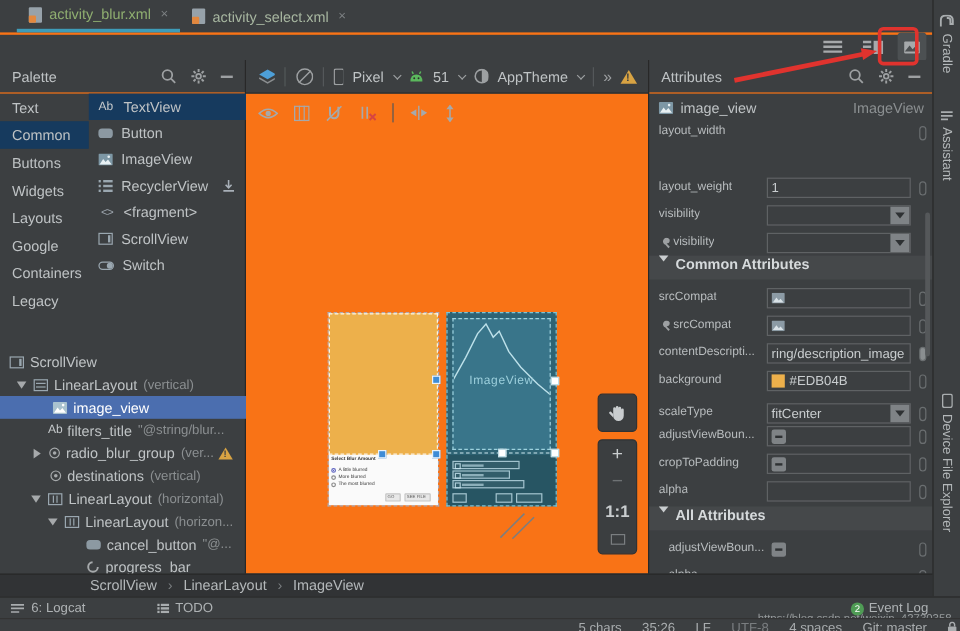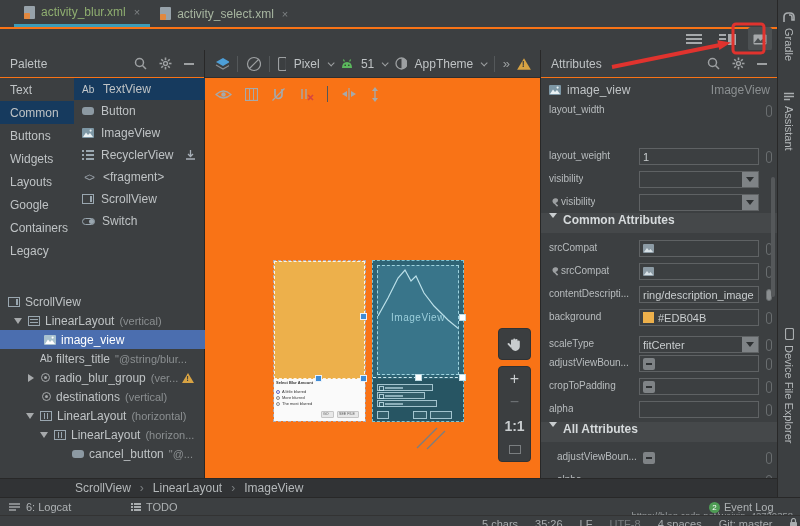--- a/index.html
+++ b/index.html
@@ -305,20 +305,26 @@
           <i></i>
           <i></i>
         </span>
       <span style="margin-left:5px">LinearLayout</span>
       <span class="det">(horizon...</span>
     </div>
     <div class="trow" style="top:394px">
       <span class="btnic" style="margin-left:72px"></span>
       <span style="margin-left:5px">cancel_button</span>
       <span class="det">"@...</span>
+    </div>
+    <div class="trow" style="top:413px">
+      <svg style="margin-left:72px" width="11" height="11">
+          <circle cx="5.5" cy="5.5" r="4" fill="none" stroke="#A6A9AB" stroke-width="1.6" stroke-dasharray="18 7"></circle>
+        </svg>
+      <span style="margin-left:5px">progress_bar</span>
     </div>
   </div>
 
   <div class="center-panel">
 
     <div class="dtb">
       <svg width="16" height="14">
           <path d="M8 1 L15 5 L8 9 L1 5 Z" fill="#4D9FD8"></path>
           <path d="M1 8 L8 12 L15 8" fill="none" stroke="#8A8D8F" stroke-width="1.2"></path>
         </svg>

